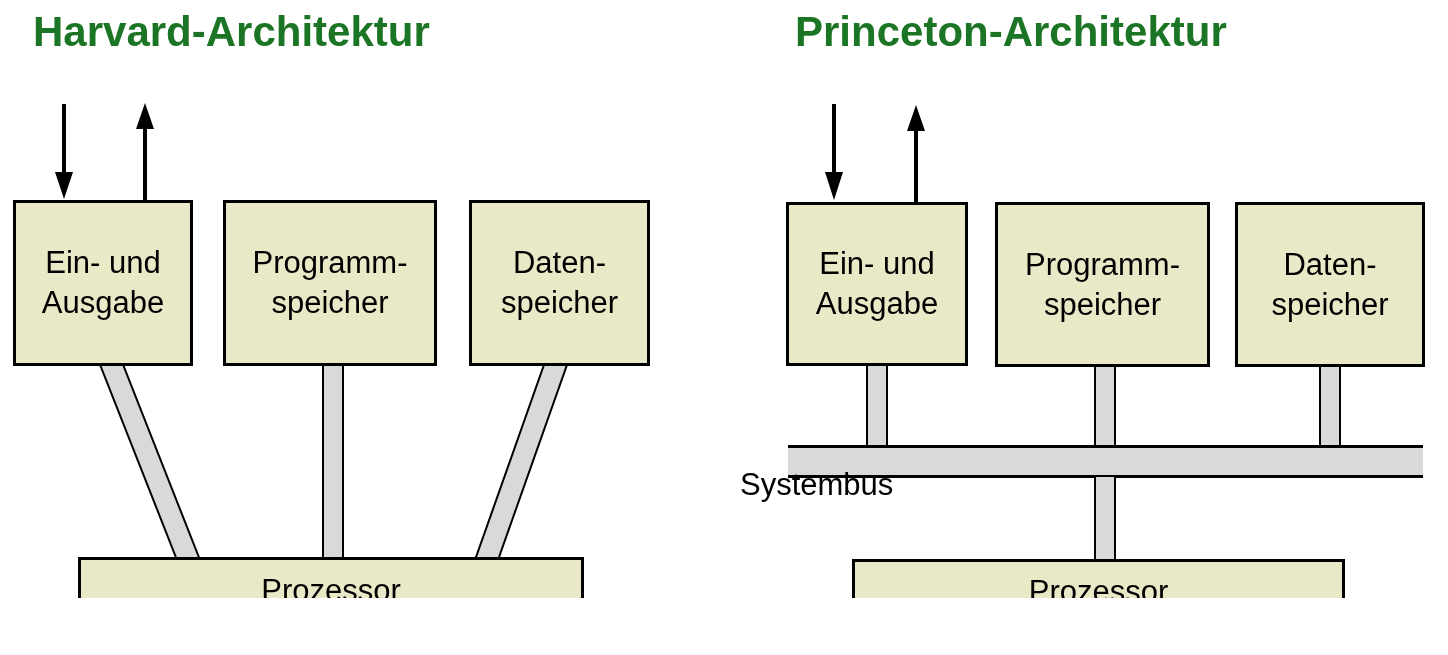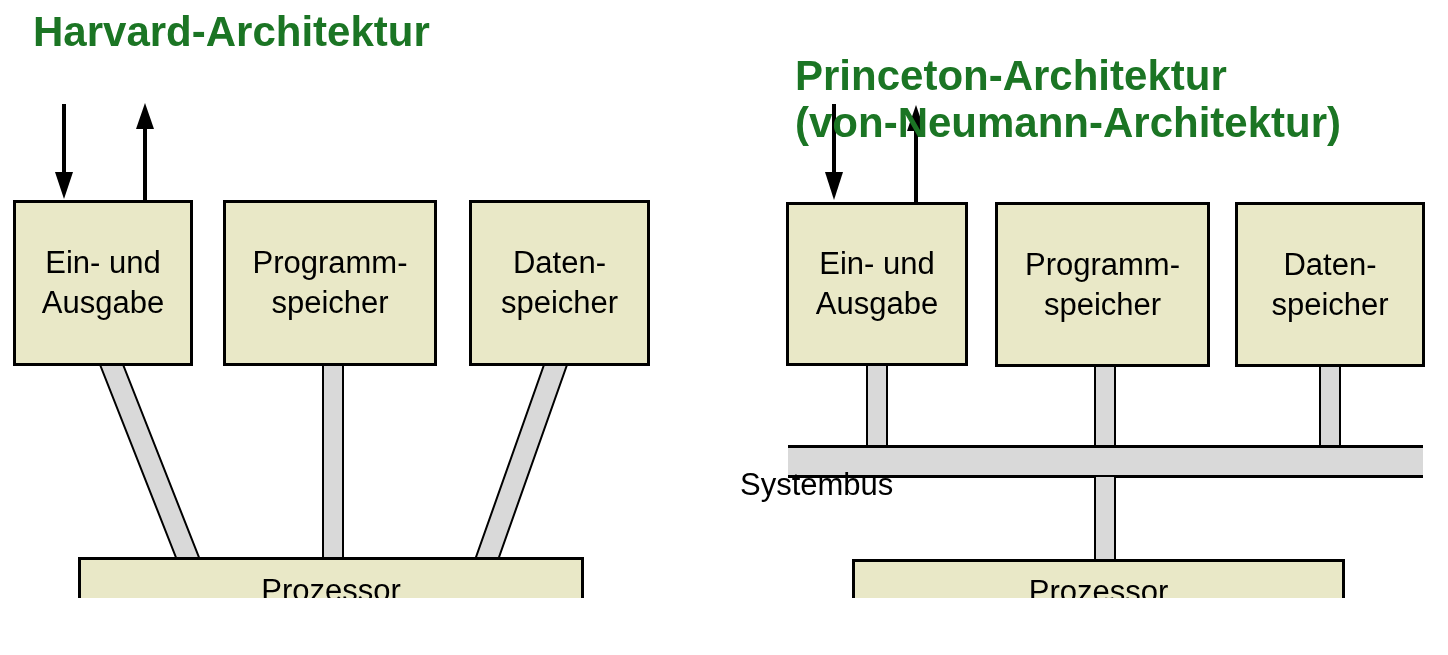--- a/index.html
+++ b/index.html
@@ -46,21 +46,21 @@
   #hv-io   {left:13px; top:200px;width:180px;height:166px;}
   #hv-prog {left:223px;top:200px;width:214px;height:166px;}
   #hv-data {left:469px;top:200px;width:181px;height:166px;}
   #hv-cpu  {left:78px; top:557px;width:506px;height:68px;}
   
   #pr-io   {left:786px; top:202px;width:182px;height:164px;}
   #pr-prog {left:995px; top:202px;width:215px;height:165px;}
   #pr-data {left:1235px;top:202px;width:190px;height:165px;}
   #pr-cpu  {left:852px; top:559px;width:493px;height:66px;}
   #hv-title{left:33px; top:8px;}
-  #pr-title{left:795px;top:8px;margin-top:44px;}
+  #pr-title{left:795px;top:8px;}
   #systembus-label{
     position:absolute;left:740px;top:468px;
     font-size:31px;line-height:34px;color:var(--ink);
     white-space:nowrap;
   }
   .bar{fill:var(--bar-fill);stroke:var(--ink);stroke-width:2;}
   .busline{stroke:var(--ink);stroke-width:3;}
   .arrowline{stroke:var(--ink);stroke-width:4;}
   .arrowhead{fill:var(--ink);stroke:none;}
 </style>
@@ -94,21 +94,20 @@
     <line class="busline" x1="788" y1="476.5" x2="1423" y2="476.5"></line>
 
     <rect class="bar" x="1095" y="476" width="20" height="85"></rect>
   </svg>
 
   <div class="title" id="hv-title">
     <span>Harvard-Architektur</span>
   </div>
   <div class="title" id="pr-title">
     <span style="display:block">Princeton-Architektur</span>
-    <span style="display:block">(von-Neumann-Architektur)</span>
   </div>
 
   <div class="node" id="hv-io">
     <span>Ein- und</span>
     <span>Ausgabe</span>
   </div>
   <div class="node" id="hv-prog">
     <span>Programm-</span>
     <span>speicher</span>
   </div>

